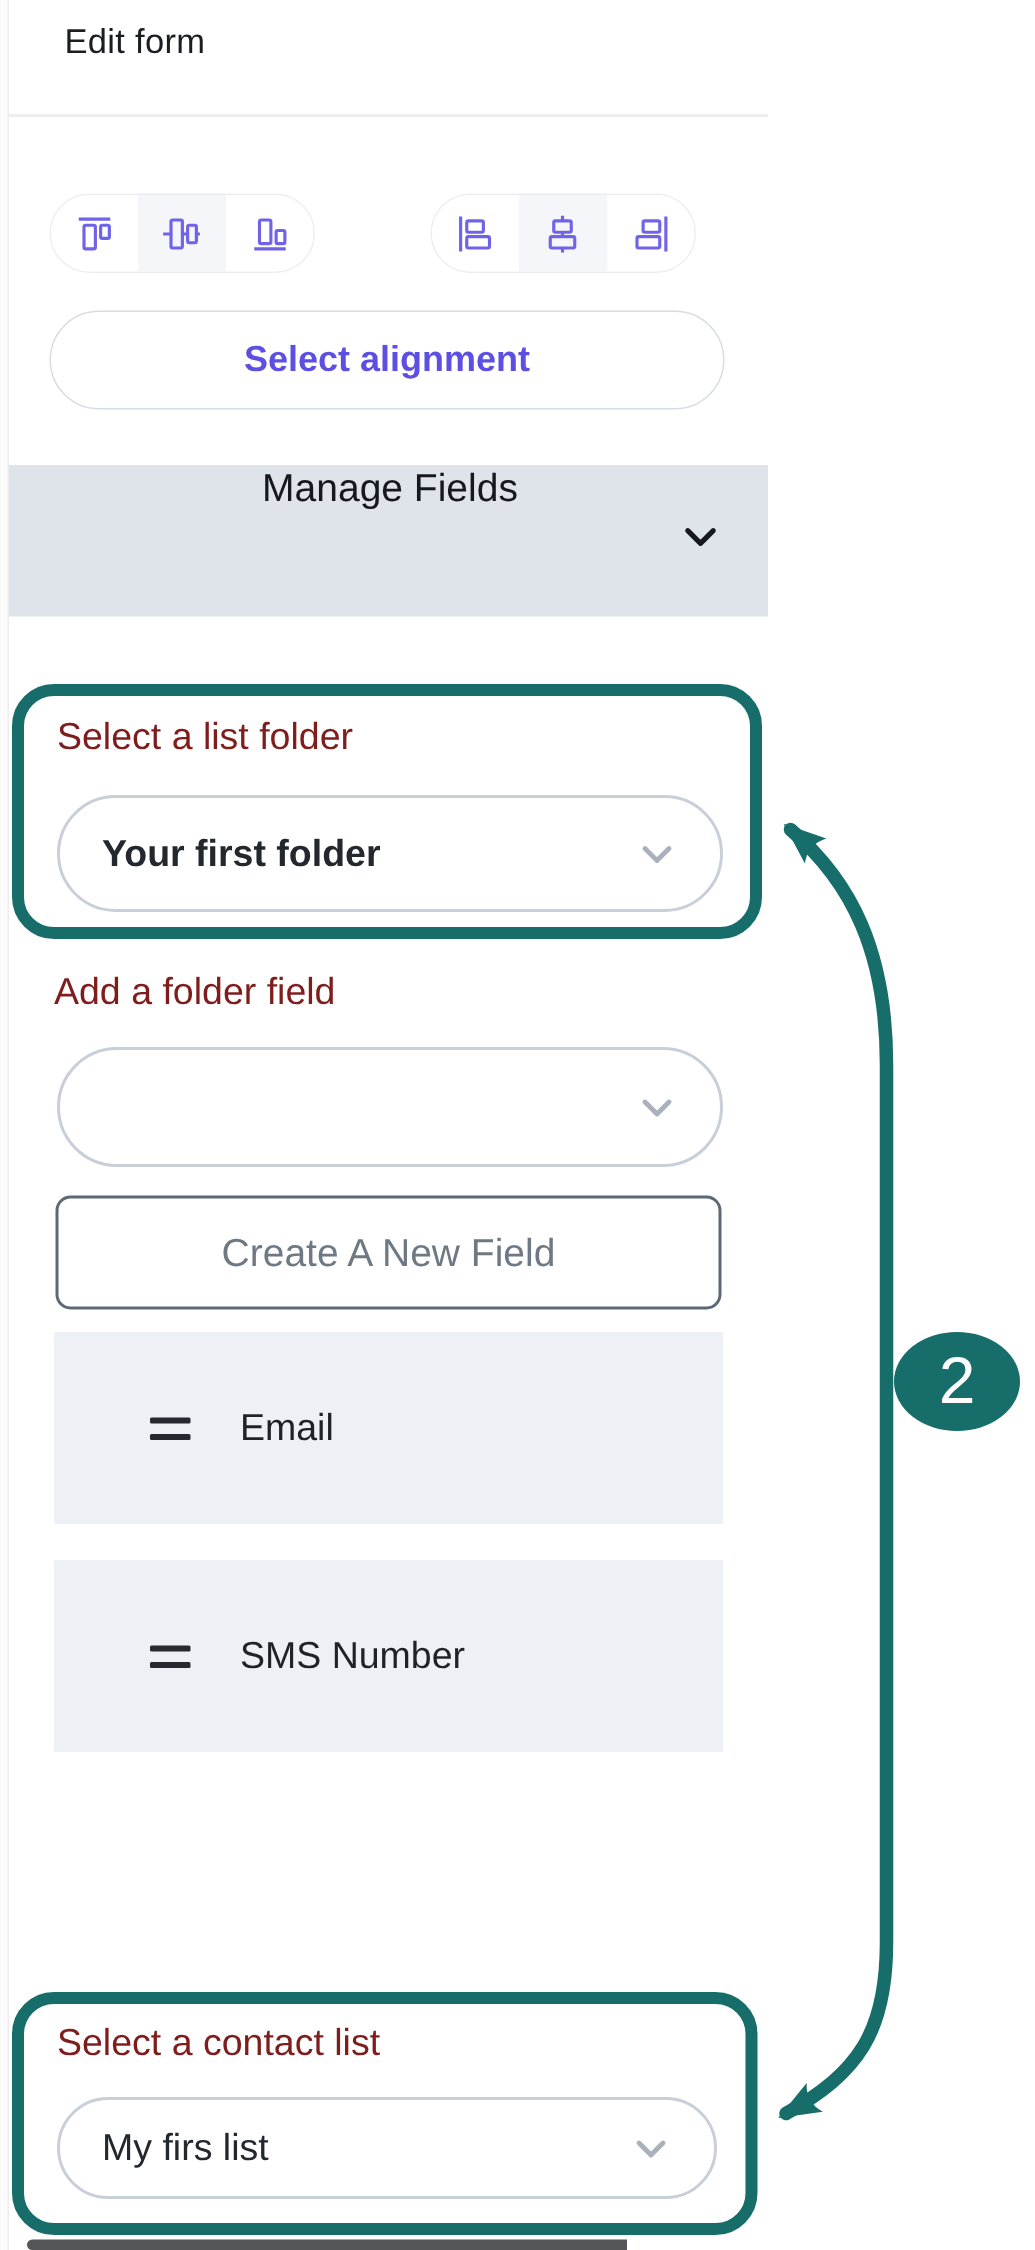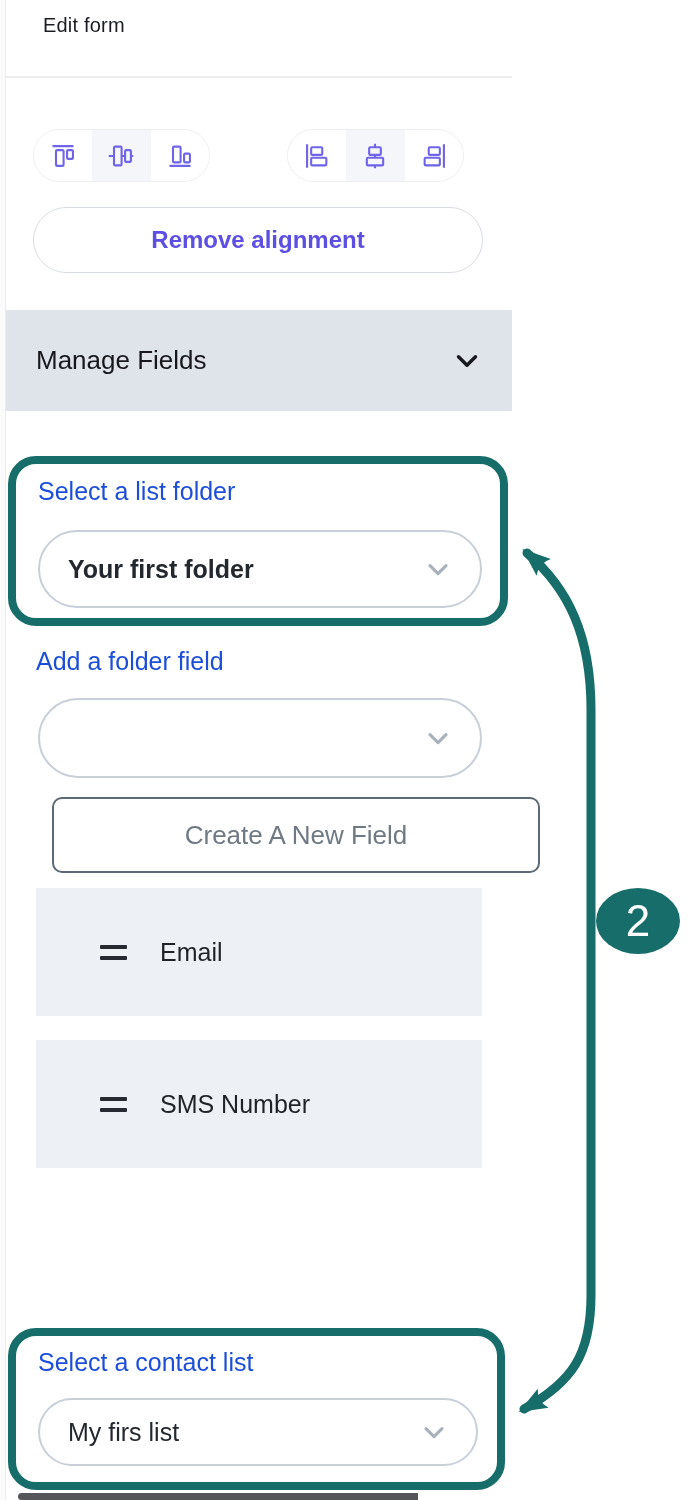--- a/index.html
+++ b/index.html
@@ -10,21 +10,21 @@
     position: relative;
     overflow: hidden;
   }
   .canvas { position: absolute; inset: 0; width: 690px; height: 1500px; }
 
   .left-strip { position: absolute; left: 0; top: 0; width: 5px; height: 1500px; background: #fbfbfc; }
   .left-line  { position: absolute; left: 5px; top: 0; width: 1px; height: 1500px; background: #ededf0; }
 
   .page-title {
     position: absolute; left: 43px; top: 14px;
-    font-size: 20px; font-weight: 500; color: #1b1d22; letter-spacing: 0.2px;
+    font-size: 23px; font-weight: 500; color: #1b1d22; letter-spacing: 0.2px;
   }
   .top-divider { position: absolute; left: 6px; top: 76px; width: 506px; height: 2px; background: #ededee; }
 
   
   .seg-group {
     position: absolute; top: 129px; height: 53px; width: 177px;
     border: 1.5px solid #ecedf2; border-radius: 27px;
     display: flex; overflow: hidden; background: #ffffff;
   }
   .seg-group.g1 { left: 33px; }
@@ -40,44 +40,44 @@
     font-size: 24px; font-weight: 700; color: #5c4fe2; cursor: pointer;
   }
 
   .section-header {
     position: absolute; left: 6px; width: 506px; height: 101px;
     background: #dfe3ea; display: flex; align-items: center;
     padding: 0 28px 0 30px; cursor: pointer;
   }
   .section-header .sec-label { font-size: 26px; color: #16181d; }
   .section-header .chev { margin-left: auto; display: flex; }
-  .hdr-fields { top: 310px; }
+  .hdr-fields { top: 310px; flex-direction: column; }
   .hdr-list   { top: 1182px; }
 
   .field-label {
     position: absolute; left: 38px;
-    font-size: 25px; color: #1d4ed8;
+    font-size: 25px; color: #7f1d1d;
   }
   .lbl-folder  { top: 477px; }
   .lbl-contact { left: 36px; top: 647px; }
   .lbl-list    { top: 1348px; }
 
   .select-pill {
     position: absolute; left: 38px; width: 444px; height: 78px;
     background: #ffffff; border: 2px solid #c9cfd9; border-radius: 40px;
     display: flex; align-items: center; padding: 0 26px 0 28px;
     font-size: 25px; color: #23272e; cursor: pointer;
   }
   .select-pill .chev { margin-left: auto; display: flex; }
   .dd-folder  { top: 530px; font-weight: bold; }
   .dd-contact { top: 698px; height: 80px; }
   .dd-list    { top: 1398px; width: 440px; height: 68px; }
 
   .create-field-btn {
-    position: absolute; left: 52px; top: 797px; width: 488px; height: 76px;
+    position: absolute; left: 37px; top: 797px; width: 444px; height: 76px;
     background: #ffffff; border: 2px solid #5d6976; border-radius: 10px;
     display: flex; align-items: center; justify-content: center;
     font-size: 26px; color: #6e7984; cursor: pointer;
   }
 
   .field-row {
     position: absolute; left: 36px; width: 446px; height: 128px;
     background: #edf0f4; display: flex; align-items: center;
   }
   .row-email { top: 888px; }
@@ -172,21 +172,21 @@
       <span>
         <svg width="28" height="28" viewBox="0 0 24 24" fill="none" stroke="#6f63e8" stroke-width="1.8">
           <rect x="7.5" y="4.5" width="9.5" height="6.5" rx="1"></rect>
           <rect x="4" y="13.5" width="13" height="6.5" rx="1"></rect>
           <line x1="20.5" y1="2" x2="20.5" y2="22"></line>
         </svg>
       </span>
     </div>
   </div>
 
-  <button class="remove-align-btn">Remove alignment</button>
+  <button class="remove-align-btn">Select alignment</button>
 
   <div class="section-header hdr-fields">
     <span class="sec-label">Manage Fields</span>
     <span class="chev">
       <svg width="34" height="34" viewBox="0 0 32 32" fill="none" stroke="#17191e" stroke-width="3.2" stroke-linecap="round" stroke-linejoin="round">
         <polyline points="8,12 16,20 24,12"></polyline>
       </svg>
     </span>
   </div>
 

